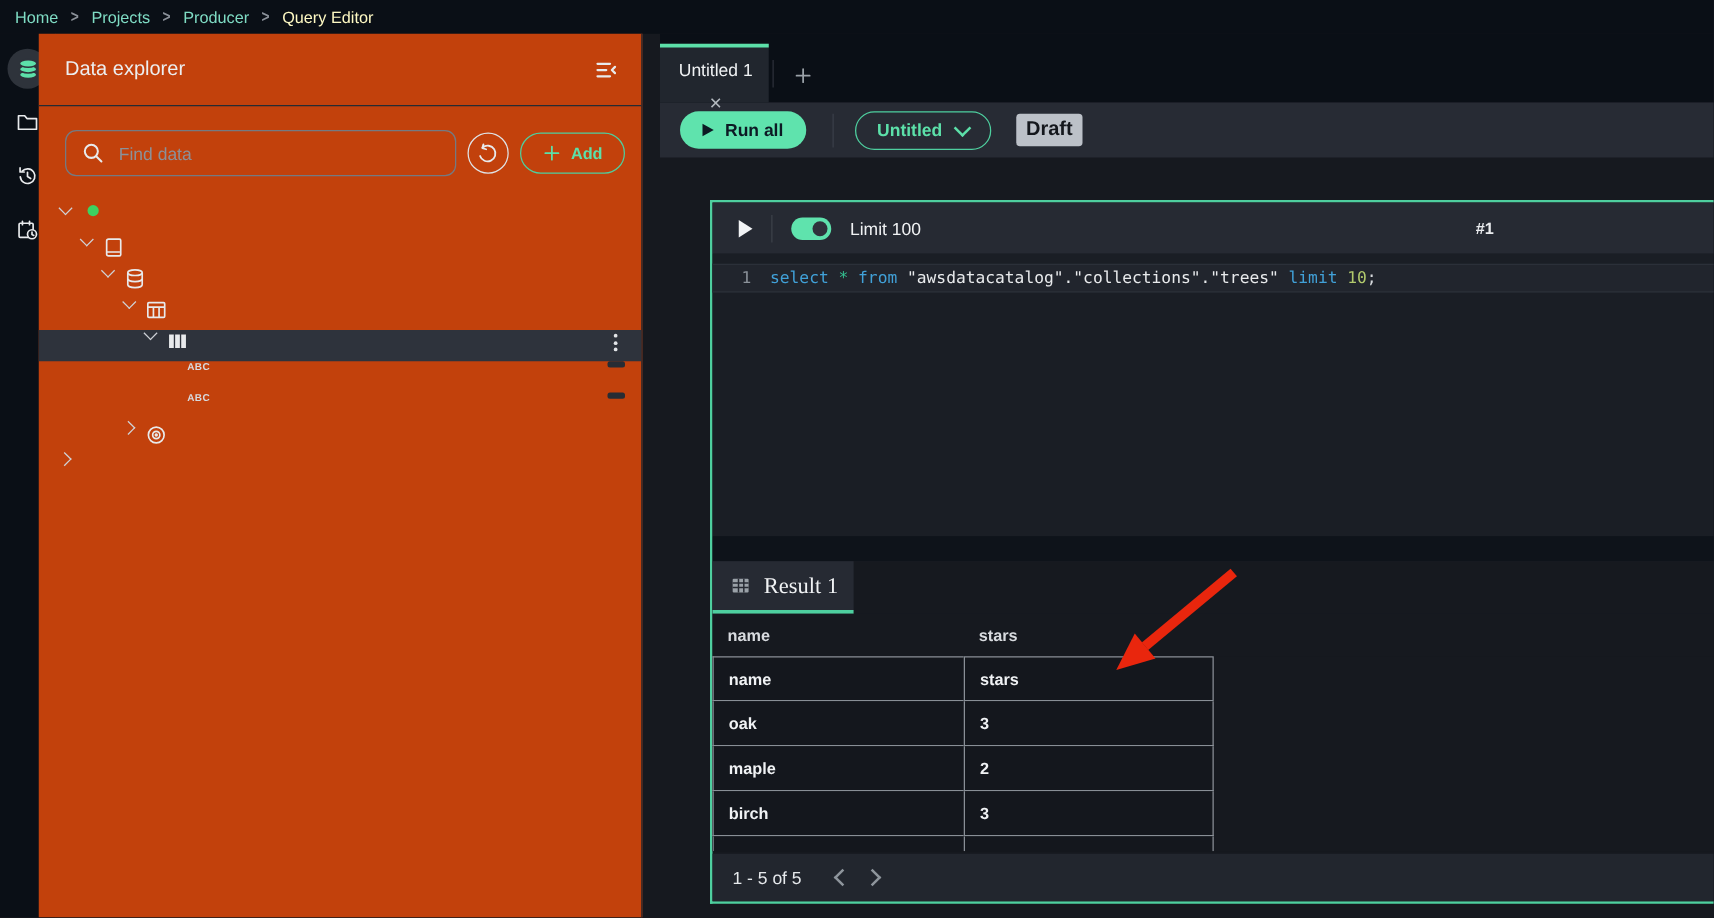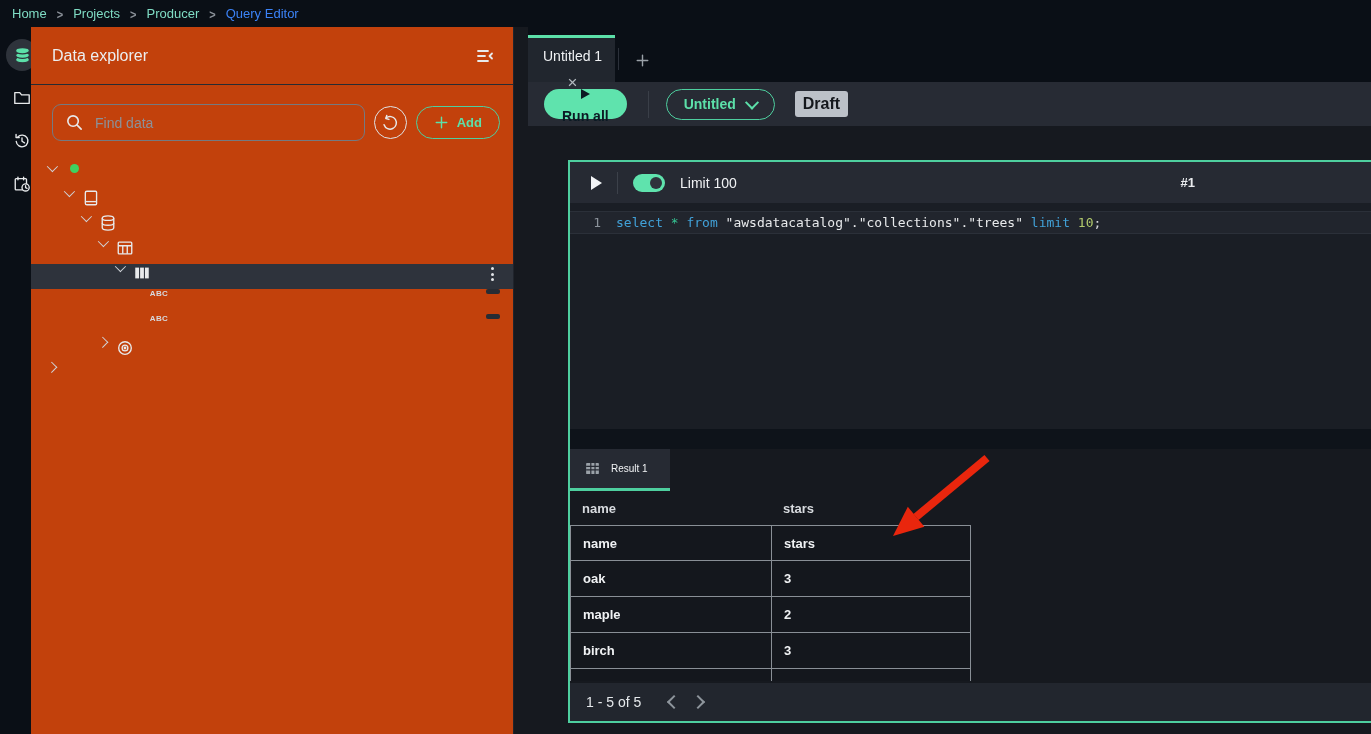--- a/index.html
+++ b/index.html
@@ -5,21 +5,21 @@
   html,body{margin:0;padding:0;}
   body{
     width:1371px;height:734px;position:relative;overflow:hidden;
     background:#16191f;font-family:"Liberation Sans",sans-serif;
     -webkit-font-smoothing:antialiased;
   }
   
   #breadcrumb-bar{position:absolute;top:0;left:0;right:0;height:27px;background:#0a0f16;
     display:flex;align-items:center;padding-left:12px;gap:10px;font-size:13px;}
   .crumb{color:#7fdcc4;cursor:pointer;}
-  .crumb.current{color:#3b82f6;cursor:default;}
+  .crumb.current{color:#fef9c3;cursor:default;}
   .crumb-sep{color:#8b9199;font-size:11px;font-weight:700;transform:scaleY(1.2);}
   
   #rail{position:absolute;top:27px;left:0;width:45px;bottom:0;background:#0a0f16;
     border-right:1px solid #20242c;display:flex;flex-direction:column;align-items:center;
     padding-top:12px;gap:11px;box-sizing:border-box;}
   .rail-item{width:32px;height:32px;border-radius:50%;display:grid;place-items:center;cursor:pointer;}
   .rail-item.active{background:#2e333b;}
   
   #panel{position:absolute;top:27px;left:31px;width:483px;bottom:0;background:#c2410c;
     border-right:1px solid #20242c;box-sizing:border-box;}
@@ -59,21 +59,21 @@
   #main{position:absolute;top:27px;left:528px;right:0;bottom:0;background:#16191f;}
   .tabstrip{height:55px;background:#0a0f16;display:flex;align-items:flex-end;}
   .qtab{height:47px;background:#21262e;border-top:3px solid #5ce0a9;display:flex;align-items:center;
     gap:10px;padding:0 13px 0 15px;font-size:14px;color:#f0f2f4;box-sizing:border-box;cursor:pointer;flex-direction:column;}
   .qtab-close{color:#b3b9bf;font-size:17px;line-height:1;cursor:pointer;padding:0 2px;}
   .tab-divider{width:1px;height:22px;background:#2c313a;margin:0 0 12px 3px;}
   .new-tab{margin:0 0 14px 16px;cursor:pointer;display:grid;place-items:center;color:#9aa1a8;}
   .toolbar{height:44px;background:#272b34;display:flex;align-items:center;padding-left:16px;gap:17px;}
   .run-btn{height:30px;background:#5fe3ad;border:none;border-radius:15px;color:#0c1a24;font-weight:700;
     font-size:14px;display:flex;align-items:center;gap:9px;padding:0 18px;cursor:pointer;
-    font-family:"Liberation Sans",sans-serif;flex-direction:column;}
+    font-family:"Liberation Sans",sans-serif;}
   .play-dark{width:0;height:0;border-top:5.5px solid transparent;border-bottom:5.5px solid transparent;
     border-left:9px solid #0c1a24;}
   .toolbar-divider{width:1px;height:27px;background:#3a3f48;margin-left:4px;}
   .actions-btn{height:31px;border:1.6px solid #4ecf9f;border-radius:16px;color:#5ce0a9;font-weight:700;
     font-size:14px;display:flex;align-items:center;gap:11px;padding:0 17px;background:transparent;
     cursor:pointer;font-family:"Liberation Sans",sans-serif;box-sizing:border-box;}
   .chev-accent{width:8px;height:8px;border-right:2px solid #5ce0a9;border-bottom:2px solid #5ce0a9;
     transform:rotate(45deg) translate(-1px,-1px);display:inline-block;}
   .draft-badge{background:#bcc1c8;color:#14171c;font-size:16px;font-weight:700;padding:4px 8px;
     border-radius:3px;margin-left:3px;}
@@ -95,23 +95,23 @@
   .code-line{display:flex;align-items:center;height:21px;background:#21252d;
     border-top:1px solid #2b3039;border-bottom:1px solid #2b3039;}
   .gutter{width:46px;min-width:46px;text-align:right;padding-right:15px;color:#8b929a;box-sizing:border-box;}
   .tok-keyword{color:#41a1d8;}
   .tok-operator{color:#35c493;}
   .tok-identifier{color:#e8eaec;}
   .tok-number{color:#b1c96c;}
   .tok-plain{color:#d6d9dc;}
   .cell-gap{height:20px;min-height:20px;background:#0e131a;}
   .result-tabs{height:42px;min-height:42px;background:#1e2128;display:flex;}
-  .result-tab{width:100px;background:#262a33;border-bottom:3px solid #4ecf9f;display:flex;
-    align-items:center;gap:10px;padding-left:14px;font-size:10px;color:#f0f2f4;box-sizing:border-box;
-    cursor:pointer;}
+  .result-tab{width:113px;background:#262a33;border-bottom:3px solid #4ecf9f;display:flex;
+    align-items:center;gap:10px;padding-left:14px;font-size:18px;color:#f0f2f4;box-sizing:border-box;
+    cursor:pointer;font-family:Liberation Serif, serif;}
   .result-tabs .rest{flex:1;background:#16191f;}
   .result-colhdr{height:34px;min-height:34px;display:flex;align-items:center;background:#16191f;
     font-size:13px;font-weight:700;color:#d8dbdf;}
   .result-colhdr .col{box-sizing:border-box;padding-left:12px;}
   .grid{background:#16191f;}
   .grid-row{display:flex;height:36px;}
   .grid-row.partial{height:12px;overflow:hidden;}
   .grid-cell{box-sizing:border-box;border-left:1px solid #898f96;border-bottom:1px solid #898f96;
     display:flex;align-items:center;padding-left:12px;font-size:13px;font-weight:600;color:#f0f2f4;
     background:#14171d;}

